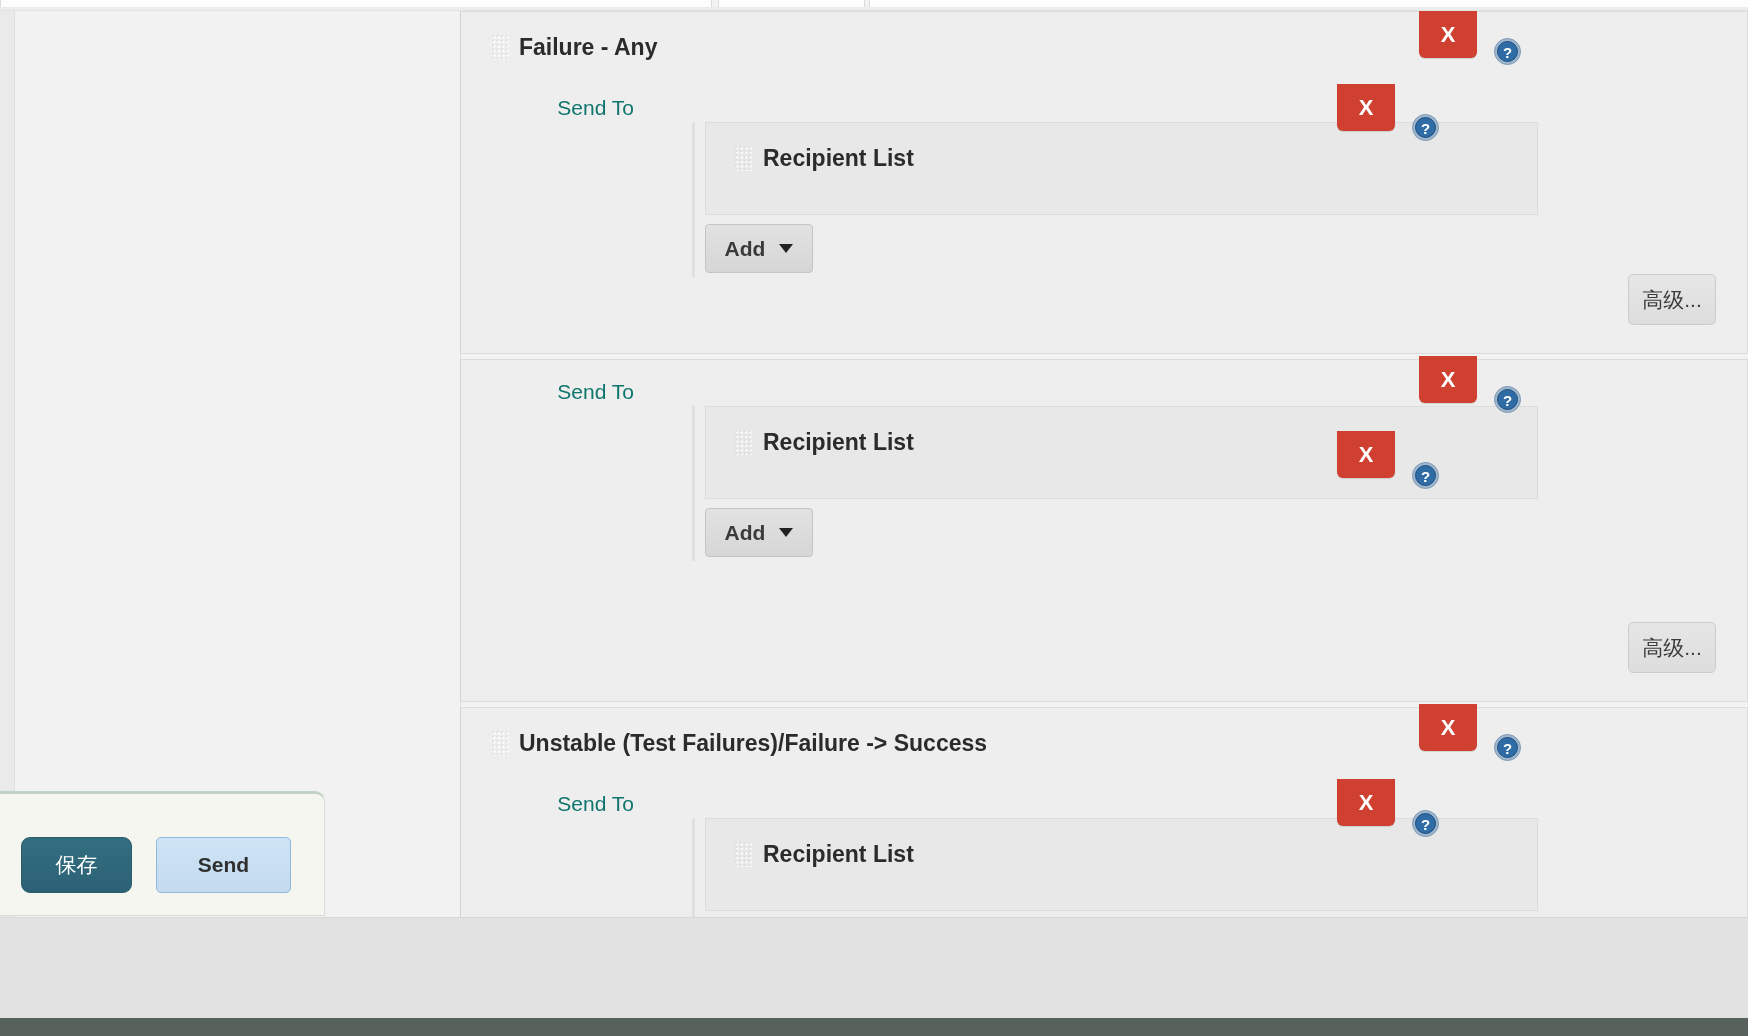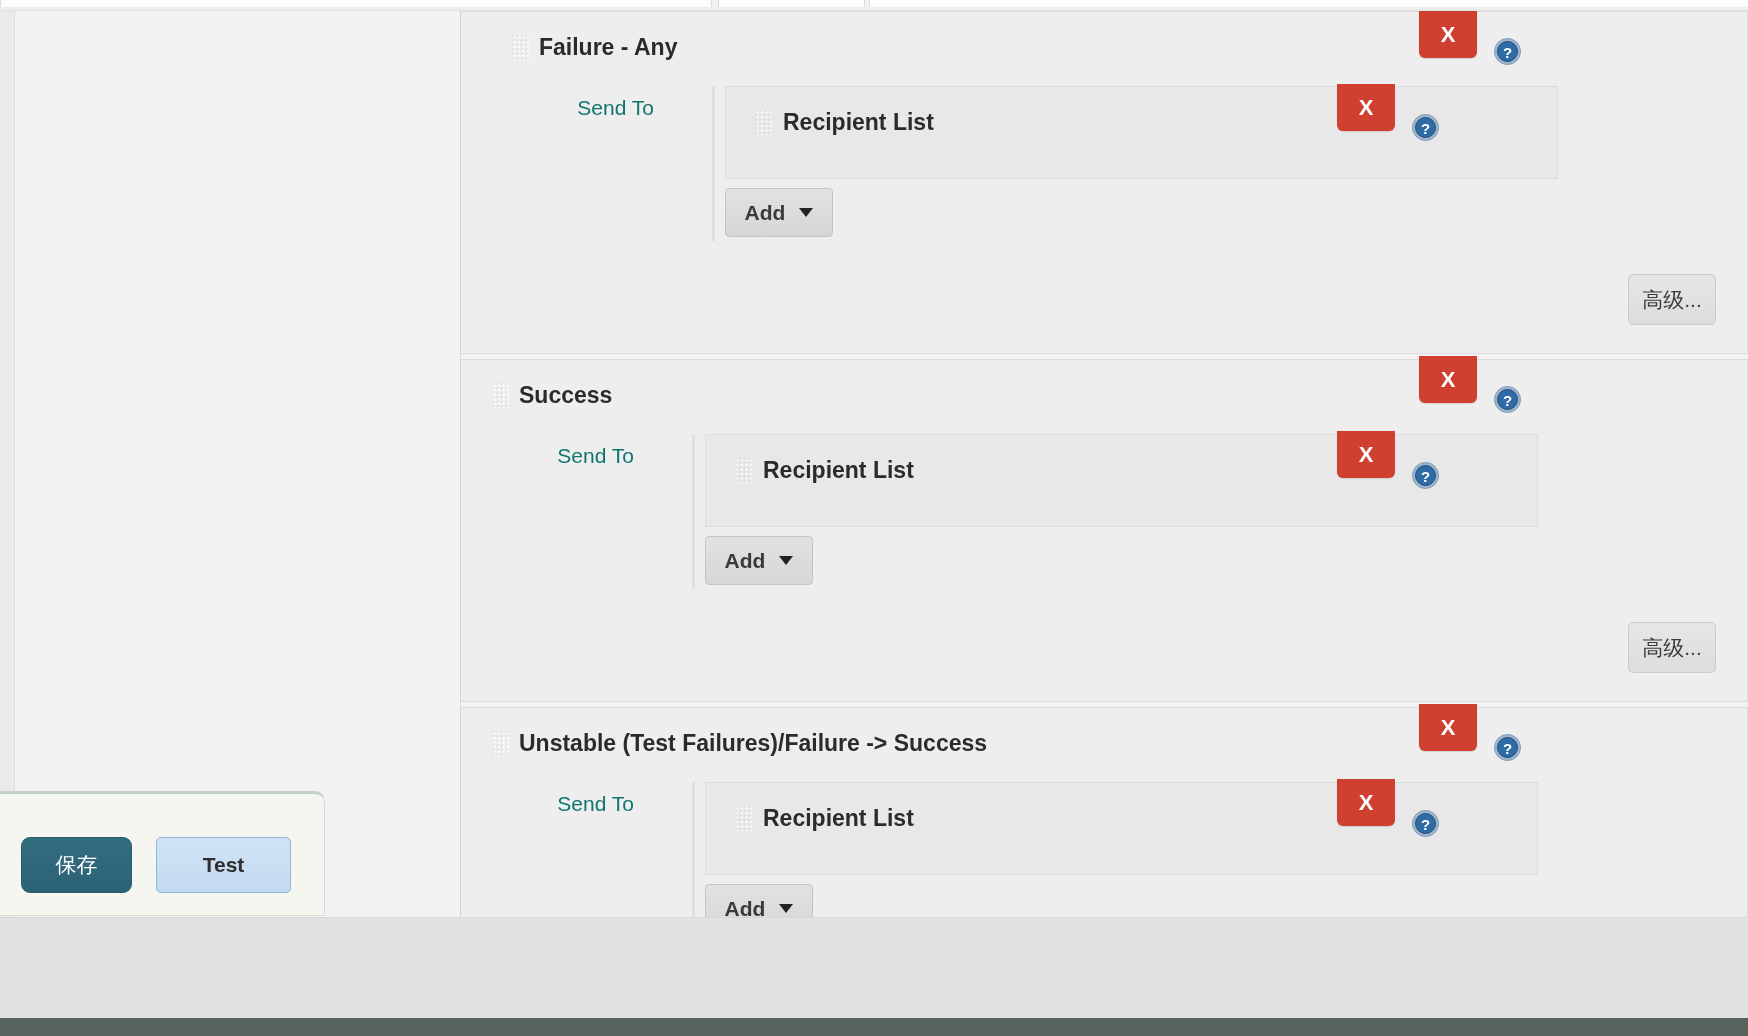--- a/index.html
+++ b/index.html
@@ -189,20 +189,21 @@
     padding-left: 10px;
     padding-bottom: 4px;
   }
   .recipient-card {
     position: relative;
     width: 833px;
     height: 93px;
     background: #e8e8e8;
     border: 1px solid #dcdcdc;
     box-sizing: border-box;
+    margin-top: 36px;
   }
   .recipient-title {
     position: absolute;
     left: 57px;
     top: 22px;
     font-size: 23px;
     font-weight: bold;
     color: #2b2b2b;
   }
   .grip-recipient {
@@ -308,21 +309,21 @@
     <div class="seg" style="left:869px;width:879px;"></div>
     <div class="under"></div>
   </div>
 
   <div class="left-edge"></div>
 
 
   <div class="content">
     <div class="content-rail"></div>
 
-    <div class="trigger-block" style="top:0px;height:343px;padding-left:20px;">
+    <div class="trigger-block" style="top:0px;height:343px;">
       <div class="trigger-header">
         <span class="grip grip-title"></span>
         <span class="trigger-title">Failure - Any</span>
       </div>
       <div class="sendto-row">
         <span class="sendto-label">Send To</span>
         <div class="sendto-body">
           <div class="recipient-card">
             <span class="grip grip-recipient"></span>
             <span class="recipient-title">Recipient List</span>
@@ -332,24 +333,20 @@
             <span class="caret"></span>
           </div>
         </div>
       </div>
       <div class="advanced-btn" style="right:31px;bottom:28px;">
         <span>高级...</span>
       </div>
     </div>
 
     <div class="trigger-block" style="top:348px;height:343px;">
-      <div class="trigger-header">
-        <span class="grip grip-title"></span>
-        <span class="trigger-title">Success</span>
-      </div>
       <div class="sendto-row">
         <span class="sendto-label">Send To</span>
         <div class="sendto-body">
           <div class="recipient-card">
             <span class="grip grip-recipient"></span>
             <span class="recipient-title">Recipient List</span>
           </div>
           <div class="add-btn">
             <span>Add</span>
             <span class="caret"></span>
@@ -430,19 +427,19 @@
       <circle cx="13.5" cy="13.5" r="10" fill="#2f6ca5" stroke="#1d4c7a" stroke-width="1"></circle>
       <text x="13.5" y="19.5" font-family="Liberation Sans, sans-serif" font-size="15" font-weight="bold" fill="#ffffff" text-anchor="middle">?</text>
     </svg>
   </div>
 
   <div class="save-bar">
     <div class="btn-save">
       <span>保存</span>
     </div>
     <div class="btn-apply">
-      <span>Test</span>
+      <span>Send</span>
     </div>
   </div>
 
   <div class="bottom-gap"></div>
   <div class="bottom-bar"></div>
 </div>
 
 </body></html>

